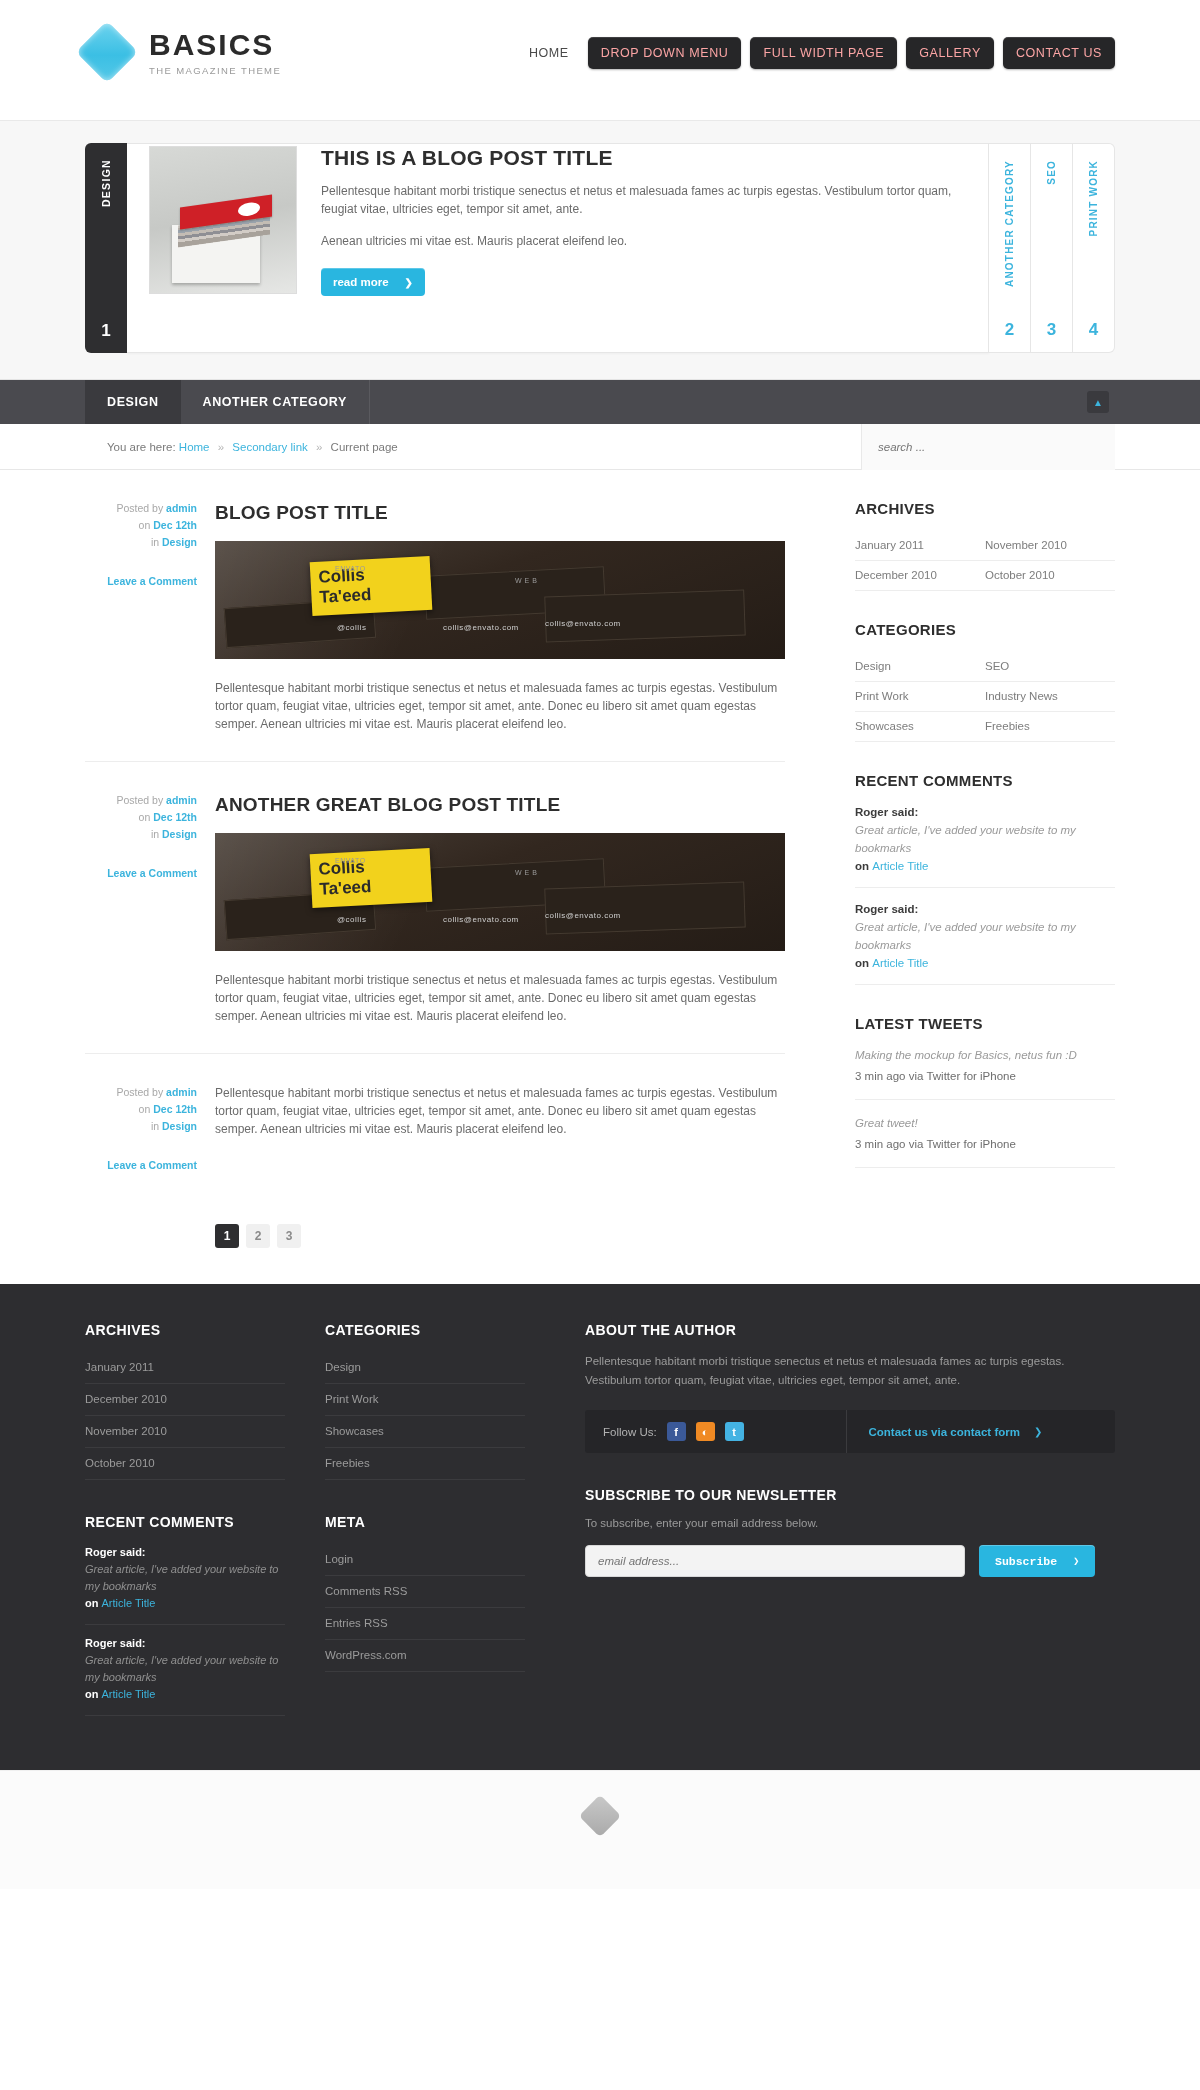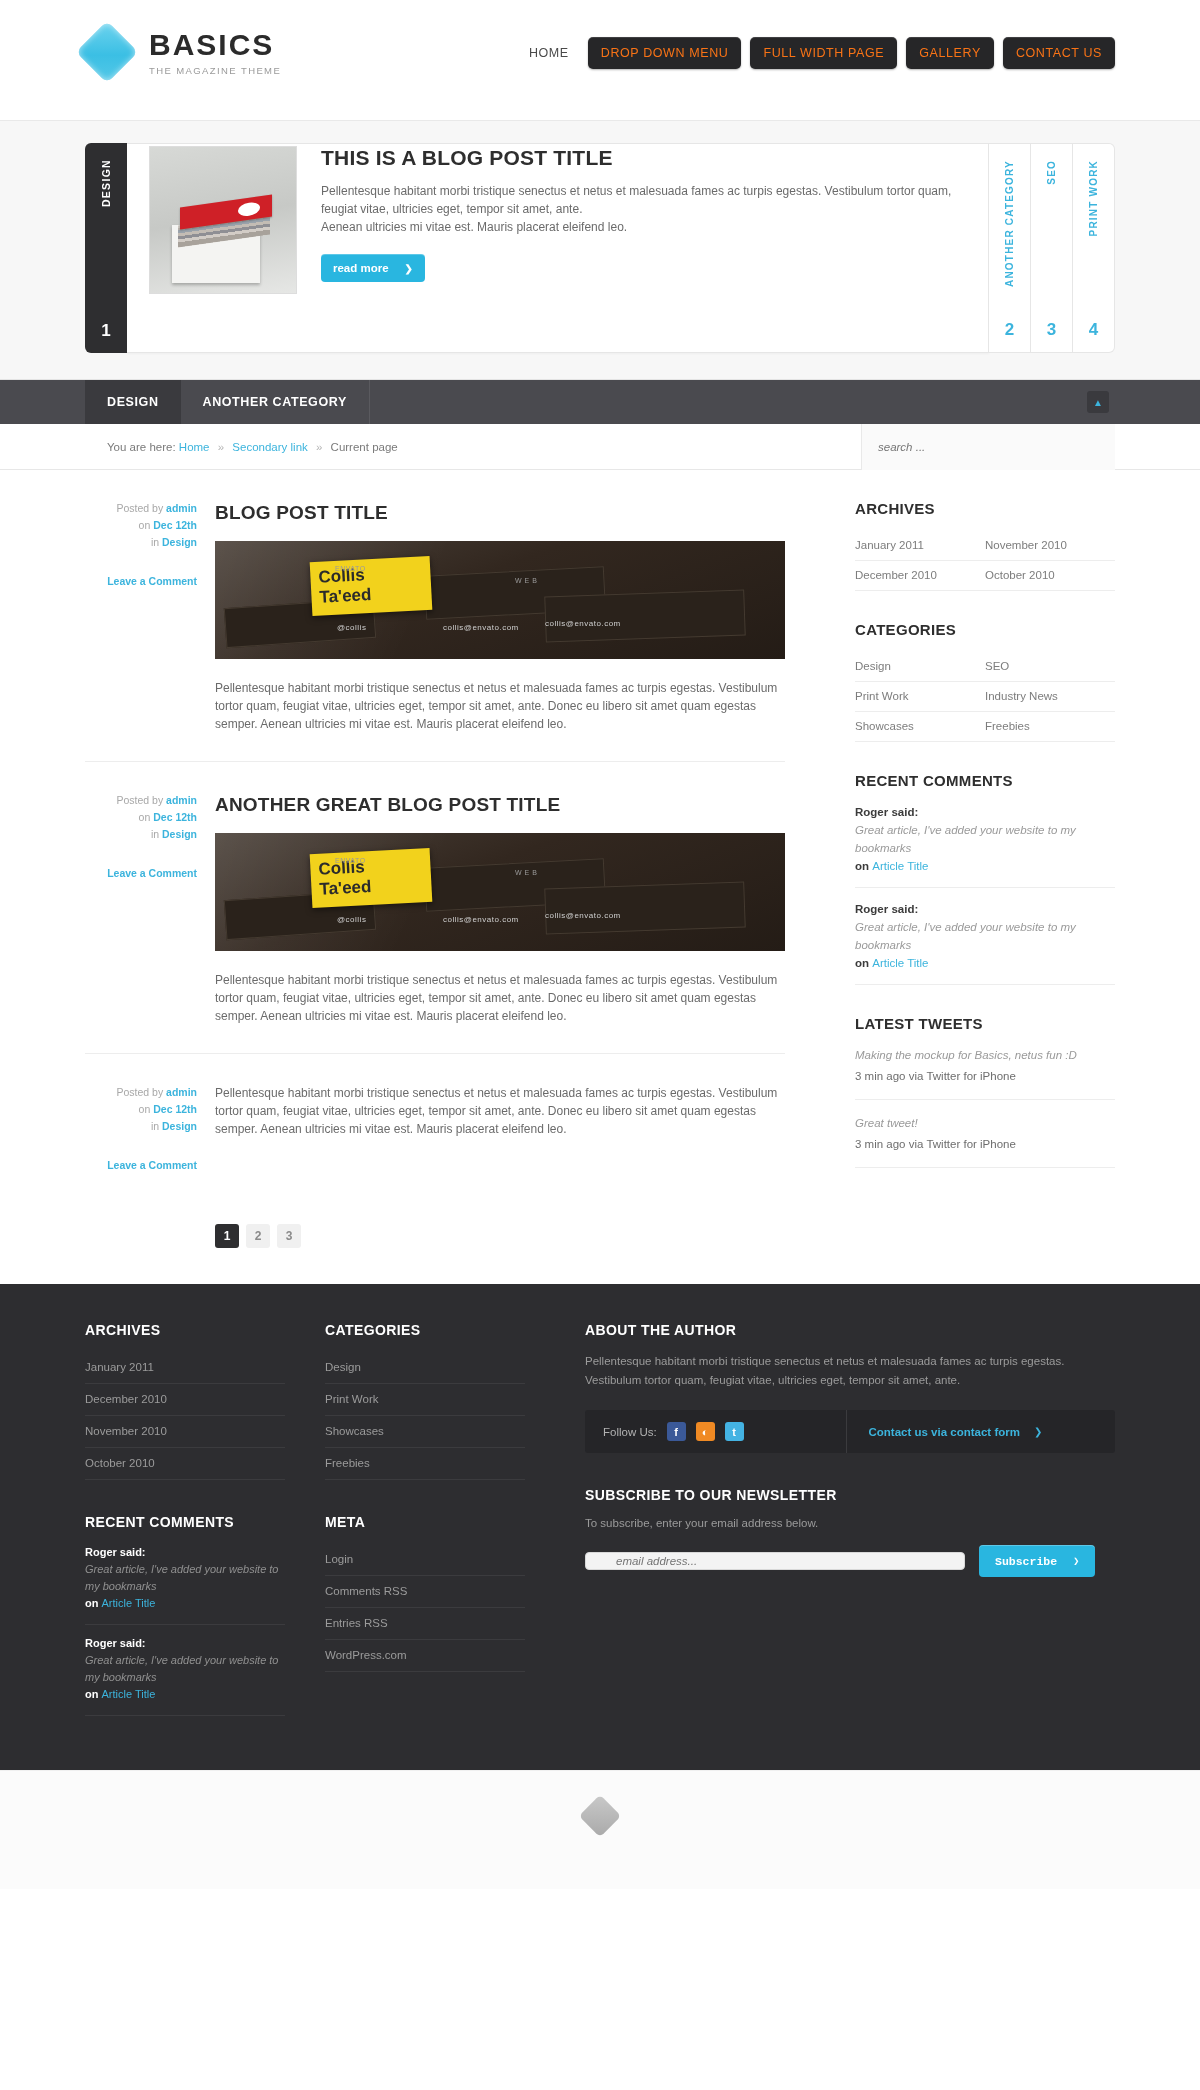--- a/index.html
+++ b/index.html
@@ -39,21 +39,21 @@
     font-size: 9.5px; letter-spacing: 1.4px; color: #9a9a9a;
     margin-top: 6px;
   }
 
   .nav { display: flex; align-items: center; gap: 9px; }
   .nav-item {
     font-size: 12.5px; letter-spacing: .6px; color: #4a4a4a;
     padding: 7px 10px; text-decoration: none; white-space: nowrap;
   }
   .nav-item.btn {
-    background: #262628; color: #f97316; border-radius: 5px;
+    background: #262628; color: #fca5a5; border-radius: 5px;
     padding: 9px 13px; font-weight: normal;
     box-shadow: 0 1px 2px rgba(0,0,0,.3), inset 0 1px 0 rgba(255,255,255,.12);
   }
 
   
   .featured-wrap {
     background: #f7f7f7;
     border-top: 1px solid #e9e9e9;
     border-bottom: 1px solid #e4e4e4;
     padding: 22px 0 26px;
@@ -112,21 +112,21 @@
     content: ""; position: absolute; right: 12px; top: 5px;
     width: 22px; height: 13px; background: #fff; border-radius: 50%;
   }
   .slide-content { padding-left: 24px; flex: 1; }
   .slide-title {
     font-size: 21px; font-weight: bold; color: #2e2e2e;
     letter-spacing: .2px; margin-bottom: 12px;
     font-family: "Liberation Sans Narrow","Liberation Sans", sans-serif;
   }
   .slide-p { font-size: 12px; line-height: 18px; color: #6b6b6b; }
-  .slide-p.second { }
+  .slide-p.second { margin-top: 14px; }
   .read-more {
     display: inline-flex; align-items: center; gap: 16px;
     background: #29b6e0; color: #fff; border-radius: 4px;
     font-size: 11.5px; font-weight: bold; padding: 8px 12px;
     margin-top: 18px; text-decoration: none;
     box-shadow: inset 0 1px 0 rgba(255,255,255,.25);
   }
   .read-more .arrow { font-size: 10px; }
 
   .slide-side { display: flex; }
@@ -337,23 +337,23 @@
   .follow-right {
     display: flex; align-items: center; gap: 14px;
     padding: 12px 22px; flex: 1;
   }
   .follow-right a {
     color: #3cb4dd; font-size: 11.5px; font-weight: bold; text-decoration: none;
   }
   .sub-note { font-size: 11.5px; color: #9b9b9b; margin: 10px 0 16px; }
   .sub-row { display: flex; gap: 14px; align-items: center; }
   .sub-input {
-    width: 380px; height: 18px; border-radius: 4px;
+    width: 380px; height: 32px; border-radius: 4px;
     background: #f3f3f3; border: 1px solid #d8d8d8;
-    padding: 0 30px; font-size: 11.5px; font-style: italic;
+    padding: 0 12px; font-size: 11.5px; font-style: italic;
     color: #a0a0a0; outline: none;
     font-family: "Liberation Sans", sans-serif;
   }
   .sub-btn {
     display: inline-flex; align-items: center; gap: 16px;
     background: #29b6e0; color: #fff; border: none; border-radius: 4px;
     height: 32px; padding: 0 16px; font-size: 11.5px; font-weight: bold;
     cursor: pointer; font-family: Liberation Mono, monospace;
     box-shadow: inset 0 1px 0 rgba(255,255,255,.25);
   }

